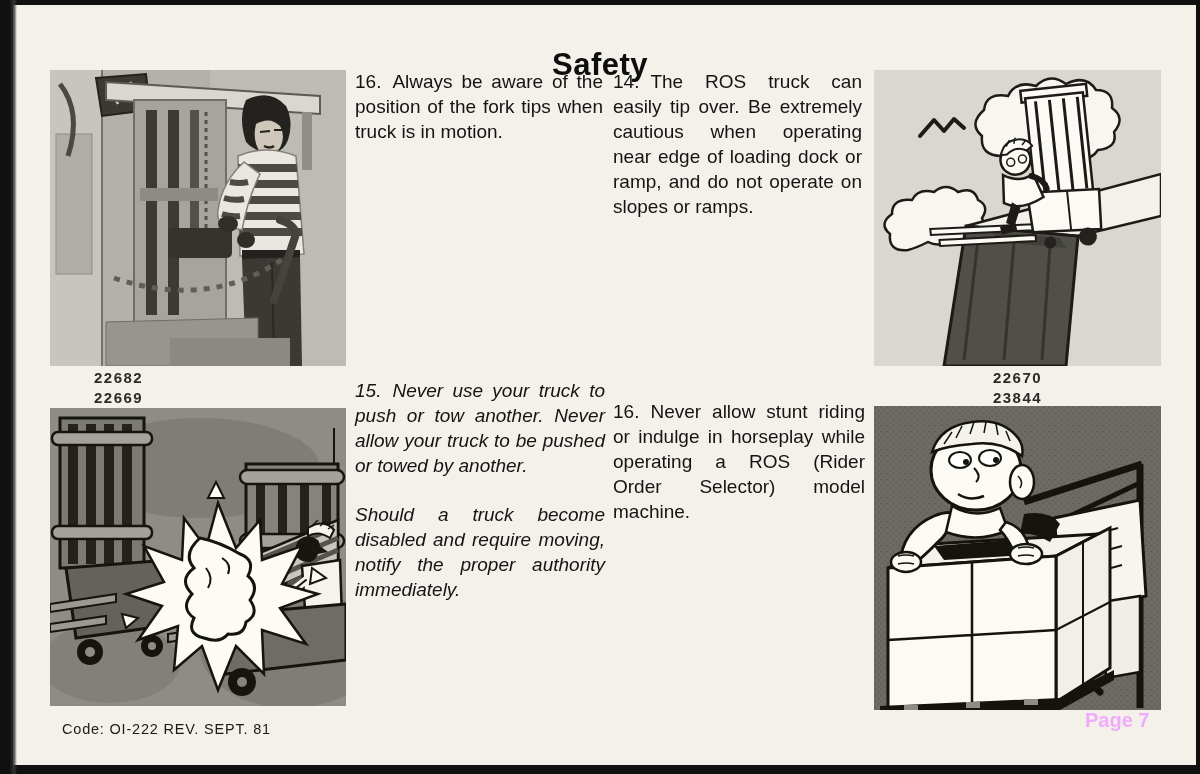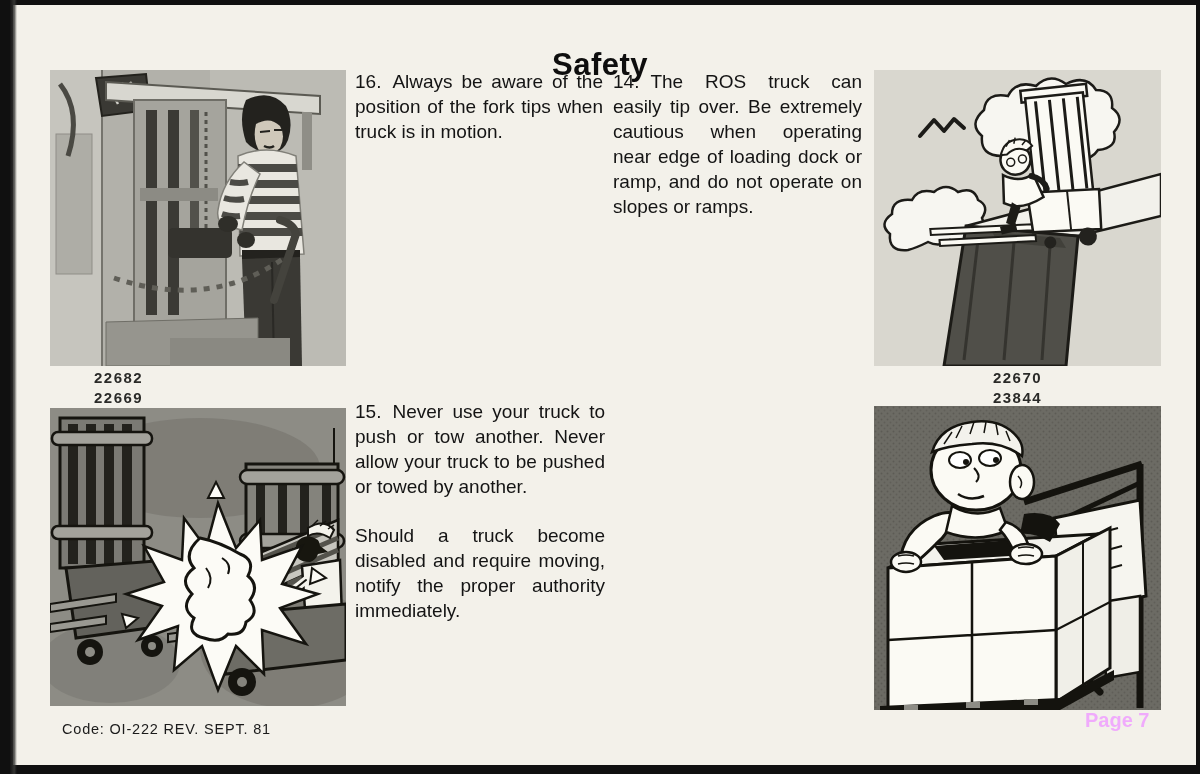--- a/index.html
+++ b/index.html
@@ -8,21 +8,21 @@
   .page{position:absolute;left:13px;top:5px;right:4px;bottom:9px;background:#f3f1ea;}
   .gutter{position:absolute;left:10px;top:0;width:7px;height:774px;
           background:linear-gradient(90deg,#151515,#3a3a38 60%,rgba(60,60,58,0));opacity:.85;}
   .title{position:absolute;left:0;right:0;top:26px;text-align:center;
          font-size:31px;font-weight:700;letter-spacing:.5px;color:#0e0e0e;}
   .col{position:absolute;font-size:19px;line-height:25px;color:#141414;text-align:justify;}
   .col p{margin:0 0 24px 0;hyphens:manual;-webkit-hyphens:manual;}
   .num{margin-right:11px;white-space:nowrap;}
   .col-13{left:355px;top:69px;width:248px;}
   .col-14{left:613px;top:69px;width:249px;}
-  .col-15{left:355px;top:399px;width:250px;}
+  .col-15{left:355px;top:378px;width:250px;font-style:italic;}
   .col-16{left:613px;top:399px;width:252px;}
   .fig{position:absolute;margin:0;padding:0;}
   .fig svg{display:block;width:100%;height:100%;}
   .fig-tl{left:50px;top:70px;width:296px;height:296px;}
   .fig-tr{left:874px;top:70px;width:287px;height:296px;}
   .fig-bl{left:50px;top:408px;width:296px;height:298px;}
   .fig-br{left:874px;top:406px;width:287px;height:304px;}
   .fignums{position:absolute;font-size:15px;font-weight:700;letter-spacing:1.5px;
            color:#2a2a28;line-height:20px;}
   .fignums-left{left:50px;top:368px;margin-left:44px;}
@@ -203,20 +203,23 @@
         <path d="M156,160 q8,10 2,20 M172,150 q10,6 6,16" stroke="#15140f" stroke-width="2" fill="none"></path>
       </g>
     </svg>
   </figure>
 
   <div class="col col-15">
     <p><span class="num">15.</span><span>Never use your truck to push or tow another. Never allow your truck to be pushed or towed by another.</span></p>
     <p><span>Should a truck become disabled and require mov­ing, notify the proper au­thority immediately.</span></p>
   </div>
 
+  <div class="col col-16">
+    <p><span class="num">16.</span><span>Never allow stunt riding or indulge in horse­play while operating a ROS (Rider Order Selec­tor) model machine.</span></p>
+  </div>
 
   <figure class="fig fig-br">
     <svg viewBox="0 0 287 304">
       <defs>
         <pattern id="dots" width="6" height="6" patternUnits="userSpaceOnUse">
           <circle cx="1.5" cy="1.5" r="1" fill="#4f4e49"></circle>
           <circle cx="4.5" cy="4.5" r="1" fill="#57564f"></circle>
         </pattern>
       </defs>
       <rect width="287" height="304" fill="#6c6b64"></rect>

